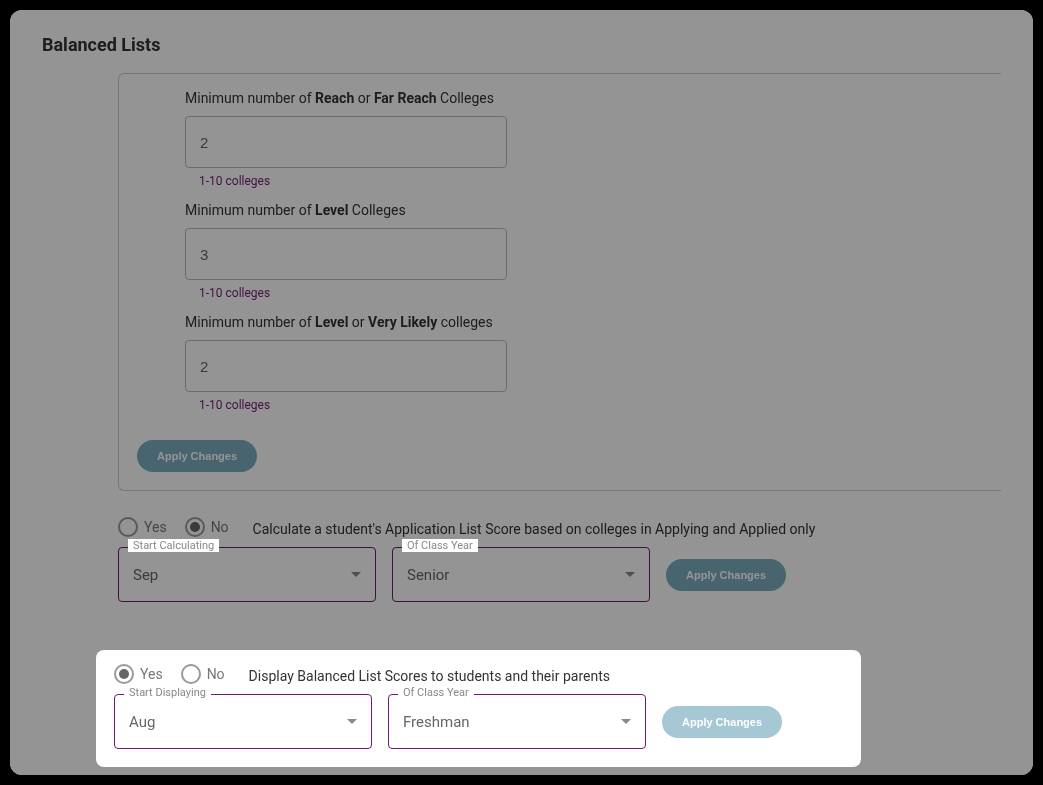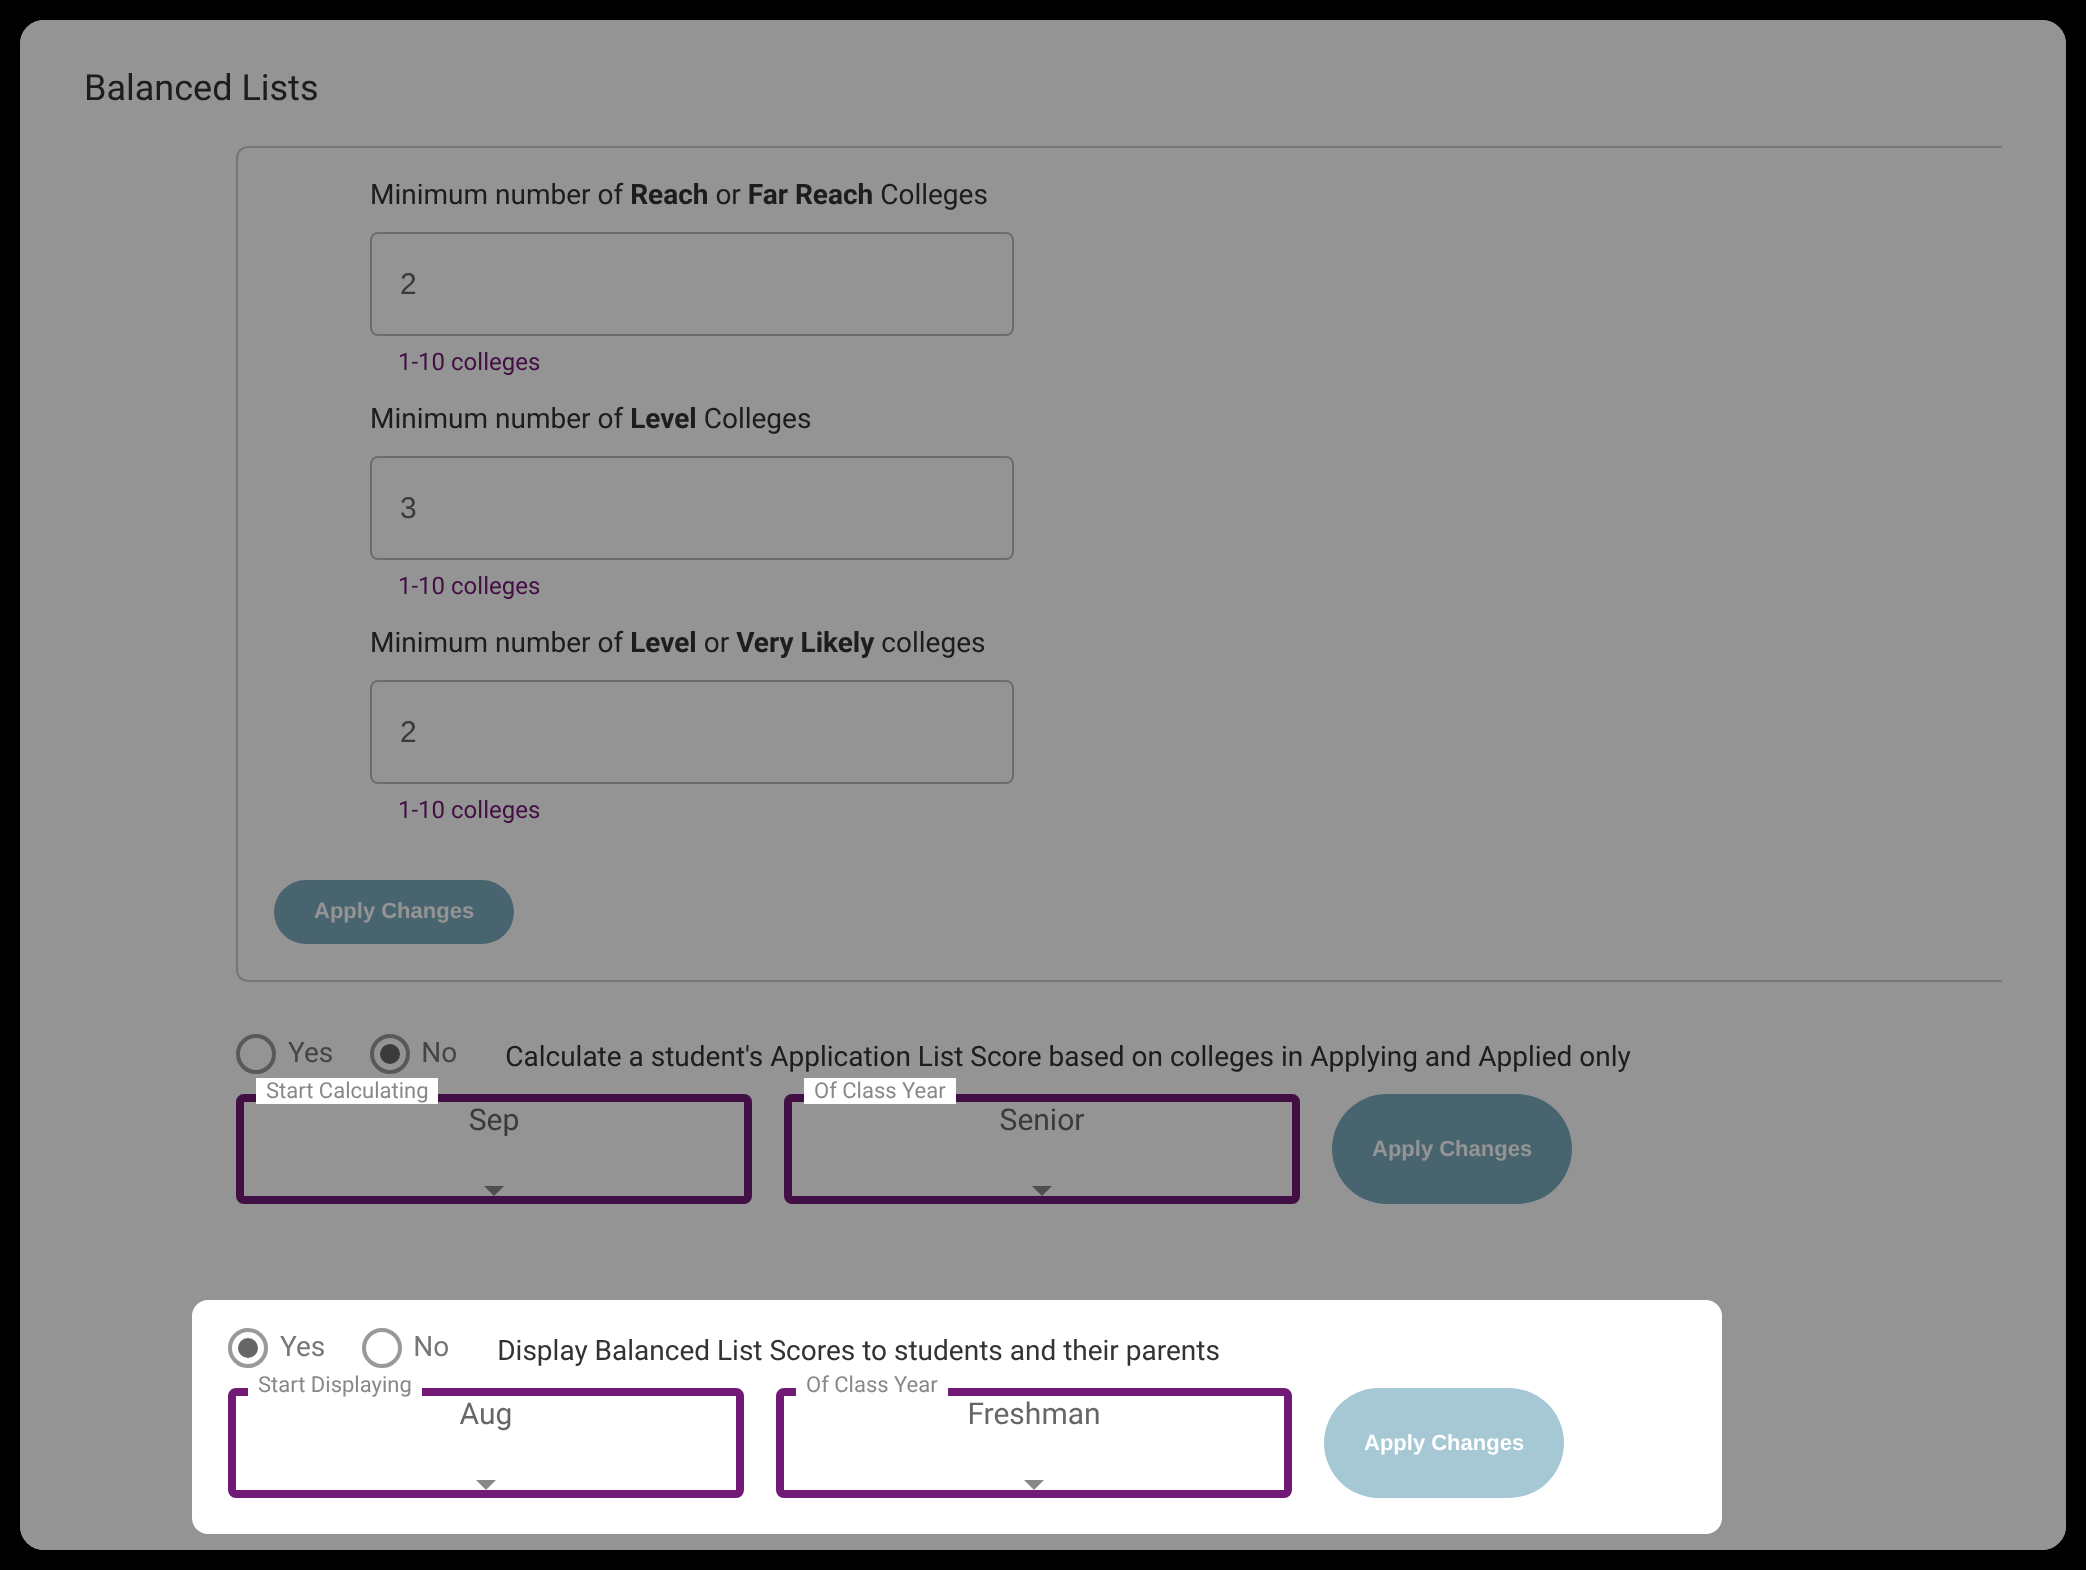--- a/index.html
+++ b/index.html
@@ -36,21 +36,21 @@
     }
     
     .content {
       padding: 24px 32px;
       position: relative;
       height: 100%;
     }
     
     .section-title {
       font-size: 18px;
-      font-weight: 400;
+      font-weight: 700;
       color: #333;
       margin-bottom: 18px;
     }
     
     .main-panel {
       margin-left: 76px;
       margin-right: 0;
     }
     
     .bordered-box {
@@ -151,20 +151,21 @@
     }
     
     .radio-description {
       font-size: 14px;
       color: #333;
       margin-left: 6px;
     }
     
     .select-row {
       display: flex;
+      align-items: center;
       gap: 16px;
       margin-top: 6px;
     }
     
     .select-field {
       position: relative;
       width: 258px;
     }
     
     .select-legend {
@@ -174,29 +175,28 @@
       background: #fff;
       padding: 0 5px;
       font-size: 11px;
       color: #888;
       z-index: 2;
     }
     
     .select-box {
       width: 100%;
       height: 55px;
-      border: 4px solid #701a75;
+      border: 1px solid #701a75;
       border-radius: 4px;
       padding: 0 14px;
       display: flex;
       align-items: center;
       justify-content: space-between;
       background: #fff;
       cursor: pointer;
-      flex-direction: column;
     }
     
     .select-value {
       font-size: 15px;
       color: #666;
     }
     
     .chevron {
       width: 0;
       height: 0;

